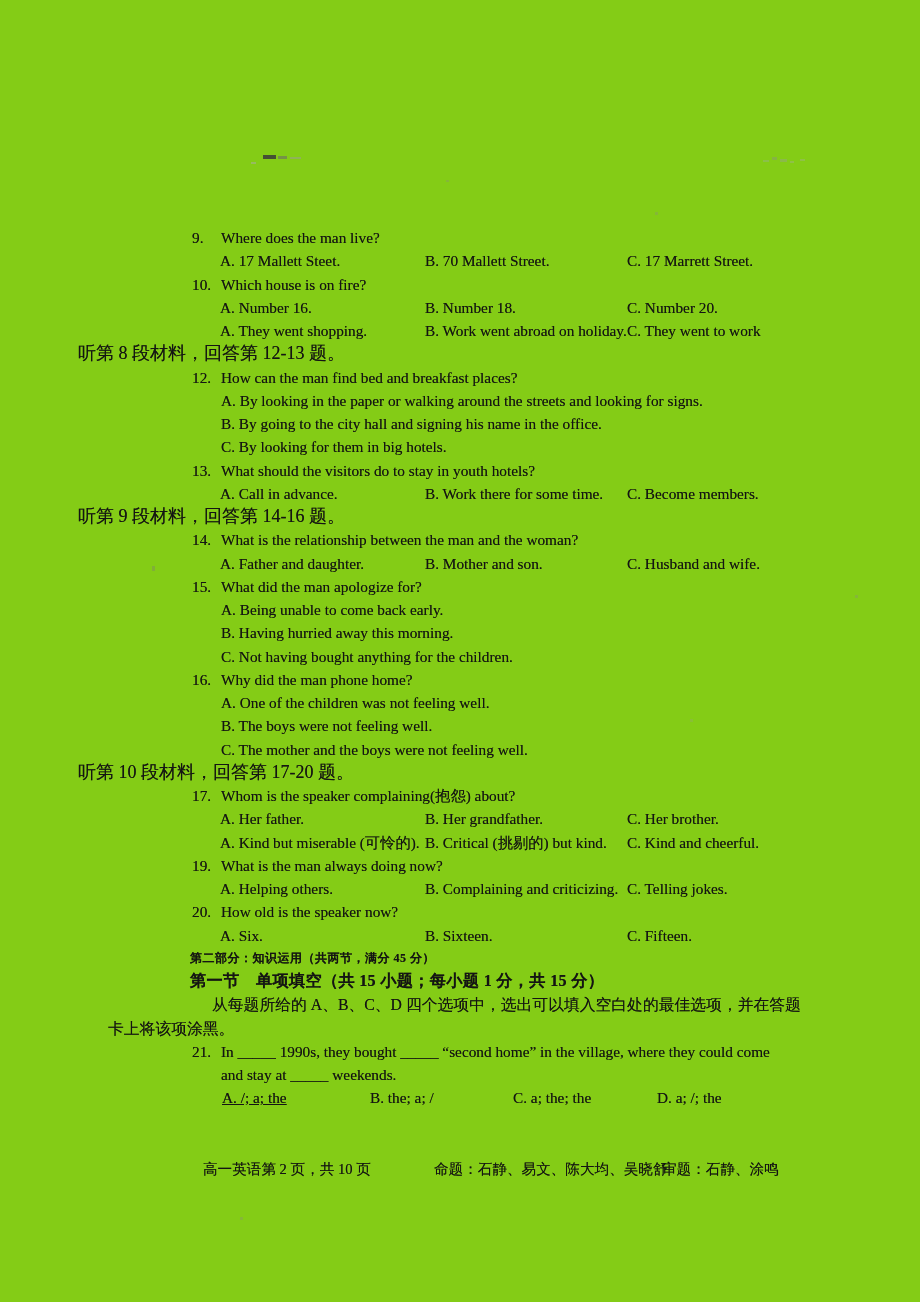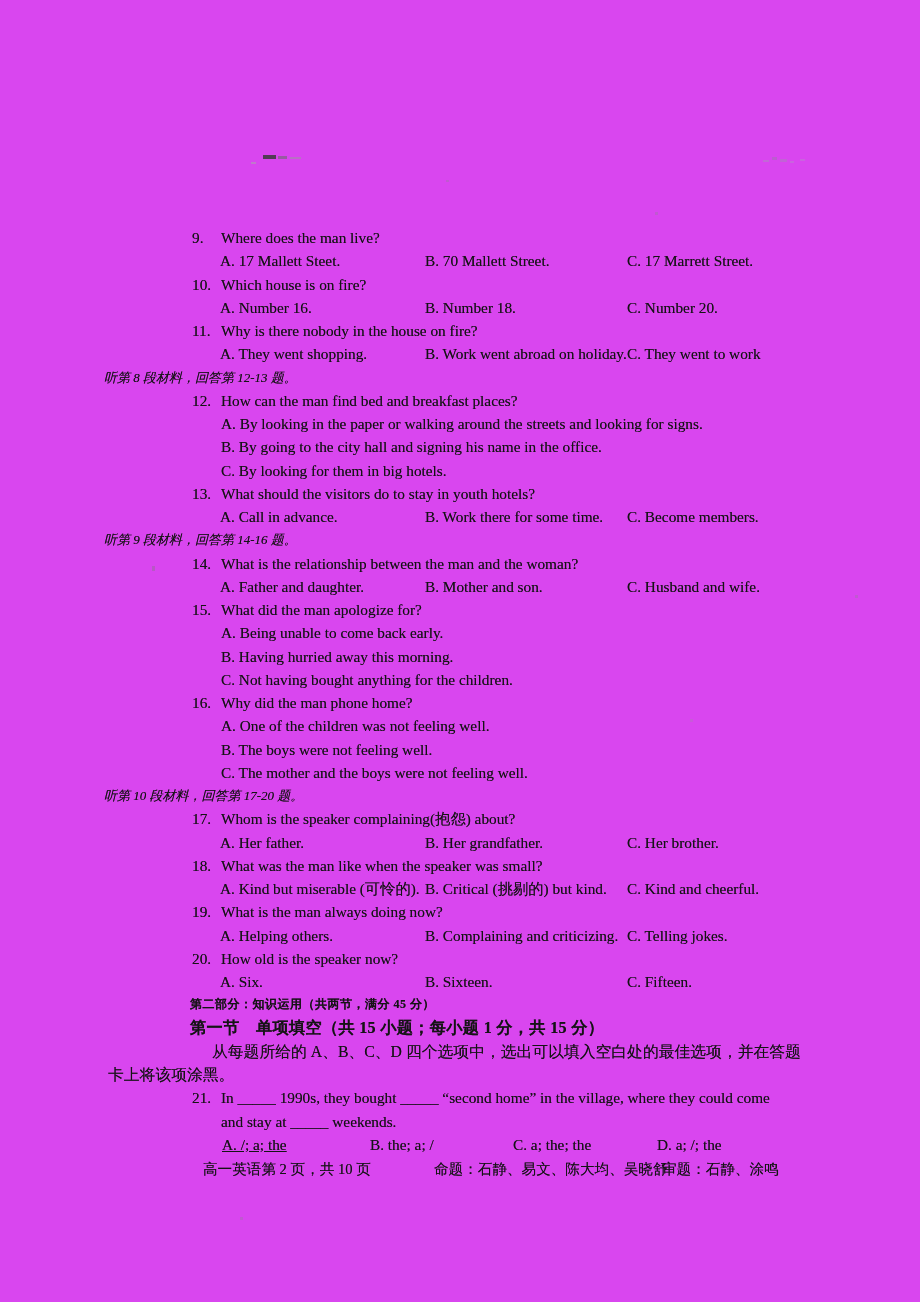--- a/index.html
+++ b/index.html
@@ -1,33 +1,33 @@
 <!DOCTYPE html>
 <html><head>
 <meta charset="utf-8">
 <style>
   html,body{margin:0;padding:0;background:#e8e8e8;}
   .page{
     position:relative;
     width:920px;height:1302px;
     margin:0 auto;
-    background:#d946ef;
+    background:#84cc16;
     overflow:hidden;
     font-family:"Liberation Serif","DejaVu Serif",serif;
     font-size:15.3px;
     color:#141414;
     text-shadow:0 0 .4px rgba(0,0,0,.55);
   }
   .doc{position:absolute;top:226px;left:0;width:920px;}
   .line{height:23.25px;line-height:23.25px;white-space:nowrap;}
   
   .q-line{padding-left:192px;}
   .q-num{display:inline-block;width:29px;}
   
-  .prompt{padding-left:104px;font-size:13px;font-style:italic;}
+  .prompt{padding-left:78px;font-size:18px;}
   
   .opts-row{padding-left:220px;display:flex;}
   .opts-row .opt{white-space:nowrap;}
   .opts-row .o1{min-width:205px;}
   .opts-row .o2{min-width:202px;}
   
   .opt-line{padding-left:221px;}
   
   .opts4{padding-left:222px;display:flex;}
   .opts4 .opt{white-space:nowrap;}
@@ -78,21 +78,20 @@
         <span class="opt o1">A. 17 Mallett Steet.</span>
         <span class="opt o2">B. 70 Mallett Street.</span>
         <span class="opt o3">C. 17 Marrett Street.</span>
       </div>
       <div class="line q-line"><span class="q-num">10.</span><span class="q-text">Which house is on fire?</span></div>
       <div class="line opts-row">
         <span class="opt o1">A. Number 16.</span>
         <span class="opt o2">B. Number 18.</span>
         <span class="opt o3">C. Number 20.</span>
       </div>
-      <div class="line q-line"><span class="q-num">11.</span><span class="q-text">Why is there nobody in the house on fire?</span></div>
       <div class="line opts-row">
         <span class="opt o1">A. They went shopping.</span>
         <span class="opt o2">B. Work went abroad on holiday.</span>
         <span class="opt o3">C. They went to work</span>
       </div>
       <div class="line prompt">听第 8 段材料，回答第 12-13 题。</div>
       <div class="line q-line"><span class="q-num">12.</span><span class="q-text">How can the man find bed and breakfast places?</span></div>
       <div class="line opt-line">A. By looking in the paper or walking around the streets and looking for signs.</div>
       <div class="line opt-line">B. By going to the city hall and signing his name in the office.</div>
       <div class="line opt-line">C. By looking for them in big hotels.</div>
@@ -117,21 +116,20 @@
       <div class="line opt-line">A. One of the children was not feeling well.</div>
       <div class="line opt-line">B. The boys were not feeling well.</div>
       <div class="line opt-line">C. The mother and the boys were not feeling well.</div>
       <div class="line prompt">听第 10 段材料，回答第 17-20 题。</div>
       <div class="line q-line"><span class="q-num">17.</span><span class="q-text">Whom is the speaker complaining(抱怨) about?</span></div>
       <div class="line opts-row">
         <span class="opt o1">A. Her father.</span>
         <span class="opt o2">B. Her grandfather.</span>
         <span class="opt o3">C. Her brother.</span>
       </div>
-      <div class="line q-line"><span class="q-num">18.</span><span class="q-text">What was the man like when the speaker was small?</span></div>
       <div class="line opts-row">
         <span class="opt o1">A. Kind but miserable (可怜的).</span>
         <span class="opt o2">B. Critical (挑剔的) but kind.</span>
         <span class="opt o3">C. Kind and cheerful.</span>
       </div>
       <div class="line q-line"><span class="q-num">19.</span><span class="q-text">What is the man always doing now?</span></div>
       <div class="line opts-row">
         <span class="opt o1">A. Helping others.</span>
         <span class="opt o2">B. Complaining and criticizing.</span>
         <span class="opt o3">C. Telling jokes.</span>

